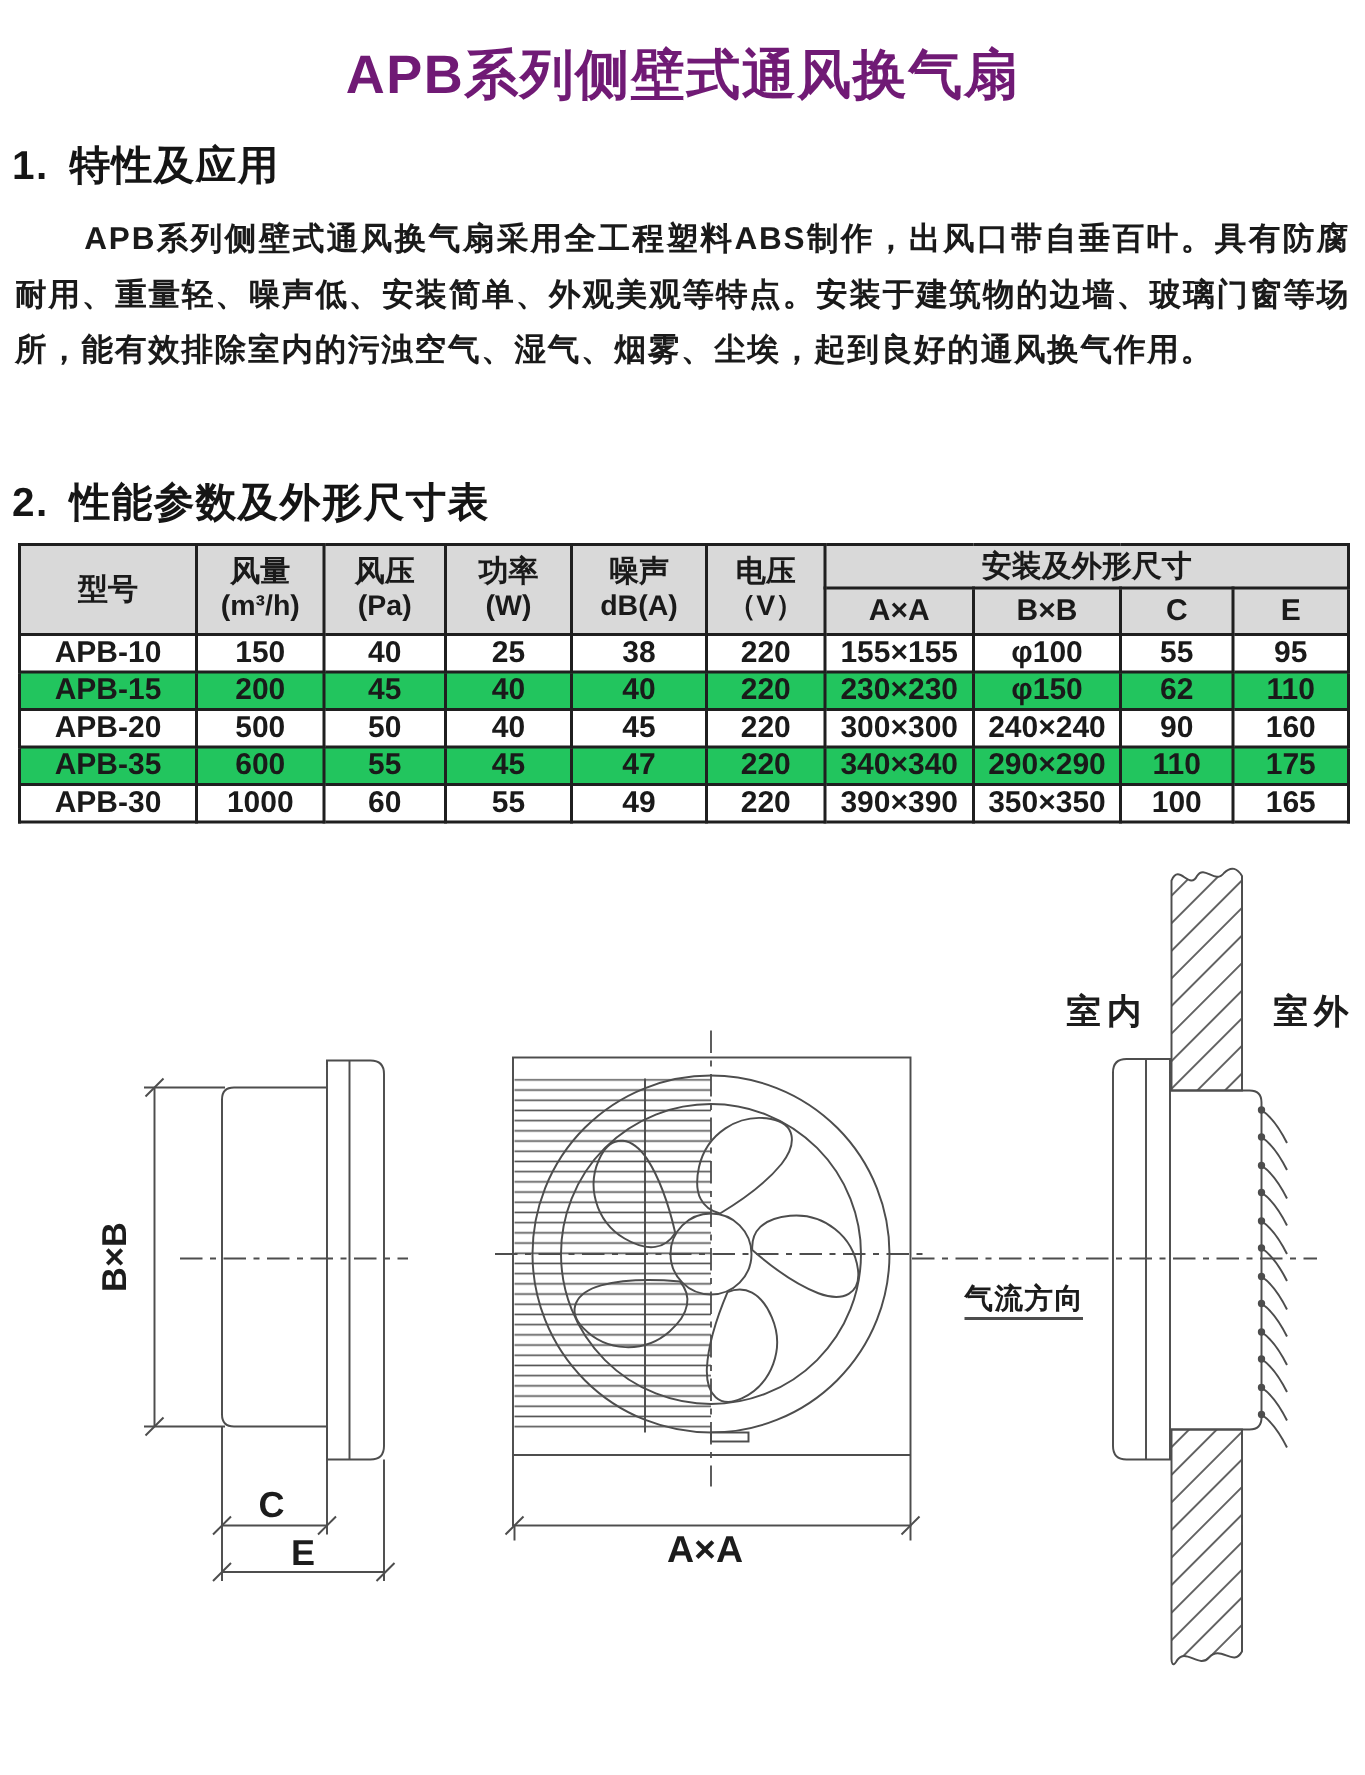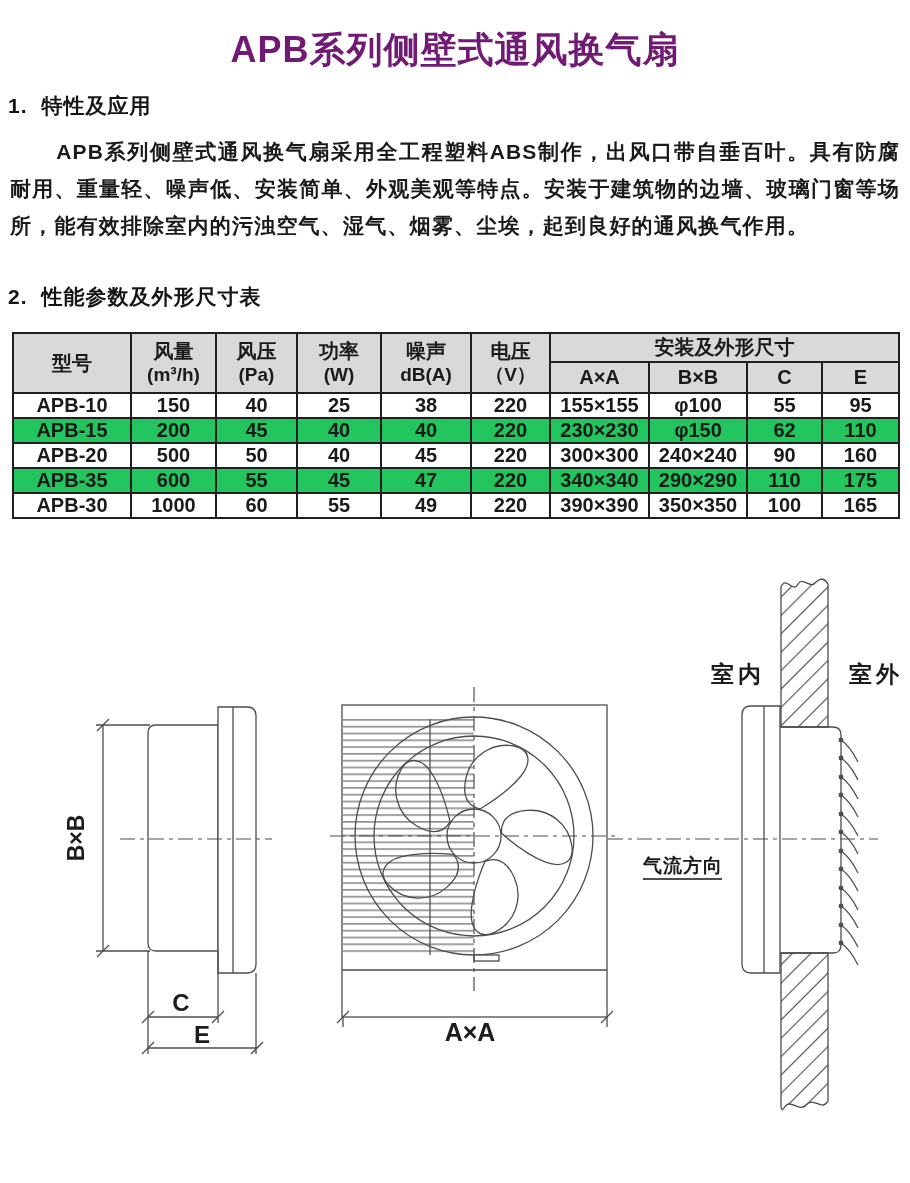--- a/index.html
+++ b/index.html
@@ -7,31 +7,31 @@
   body {
     width:910px; height:1183px; position:relative; overflow:hidden;
     font-family:"Liberation Sans","DejaVu Sans",sans-serif;
     color:#111;
   }
   .title {
     padding-top:26px; text-align:center;
     font-size:36px; font-weight:bold; letter-spacing:1px; color:#701a75;
   }
   .sec-heading {
-    margin:17px 0 0 8px; font-size:21px; font-weight:bold; color:#151515;
+    margin:17px 0 0 8px; font-size:27px; font-weight:bold; color:#151515;
     letter-spacing:1px;
   }
   .sec-heading .sec-num { margin-right:14px; }
-  .sec-heading.second { margin-top:39px; }
+  .sec-heading.second { margin-top:65px; }
   .para {
     margin:13px 10px 0 10px; font-size:21px; font-weight:bold; color:#1a1a1a;
     line-height:37px; text-indent:2.2em; text-align:justify; letter-spacing:1.2px;
   }
   table.spec {
-    margin:21px 0 0 12px; border-collapse:collapse; table-layout:fixed;
+    margin:9px 0 0 12px; border-collapse:collapse; table-layout:fixed;
     width:886px;
   }
   table.spec th, table.spec td {
     border:2px solid #1f1f1f; text-align:center; vertical-align:middle;
     font-weight:bold; color:#1a1a1a; padding:0;
   }
   table.spec thead th { background:#d9d9d9; font-size:20px; }
   .h-line { line-height:24px; font-size:20px; }
   .h-sub  { line-height:24px; font-size:19px; font-weight:bold; }
   tr.hrow1 { height:27px; }

